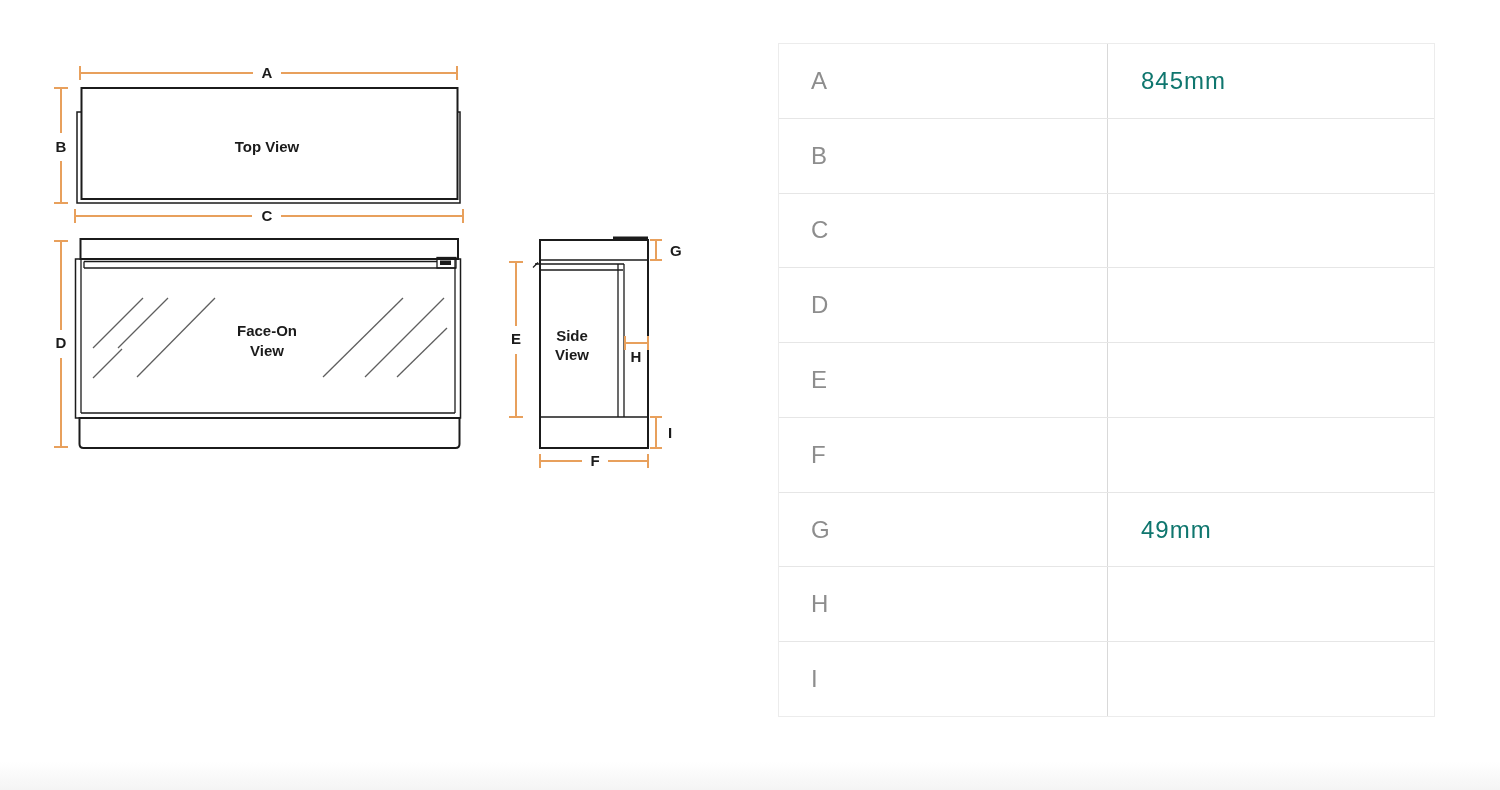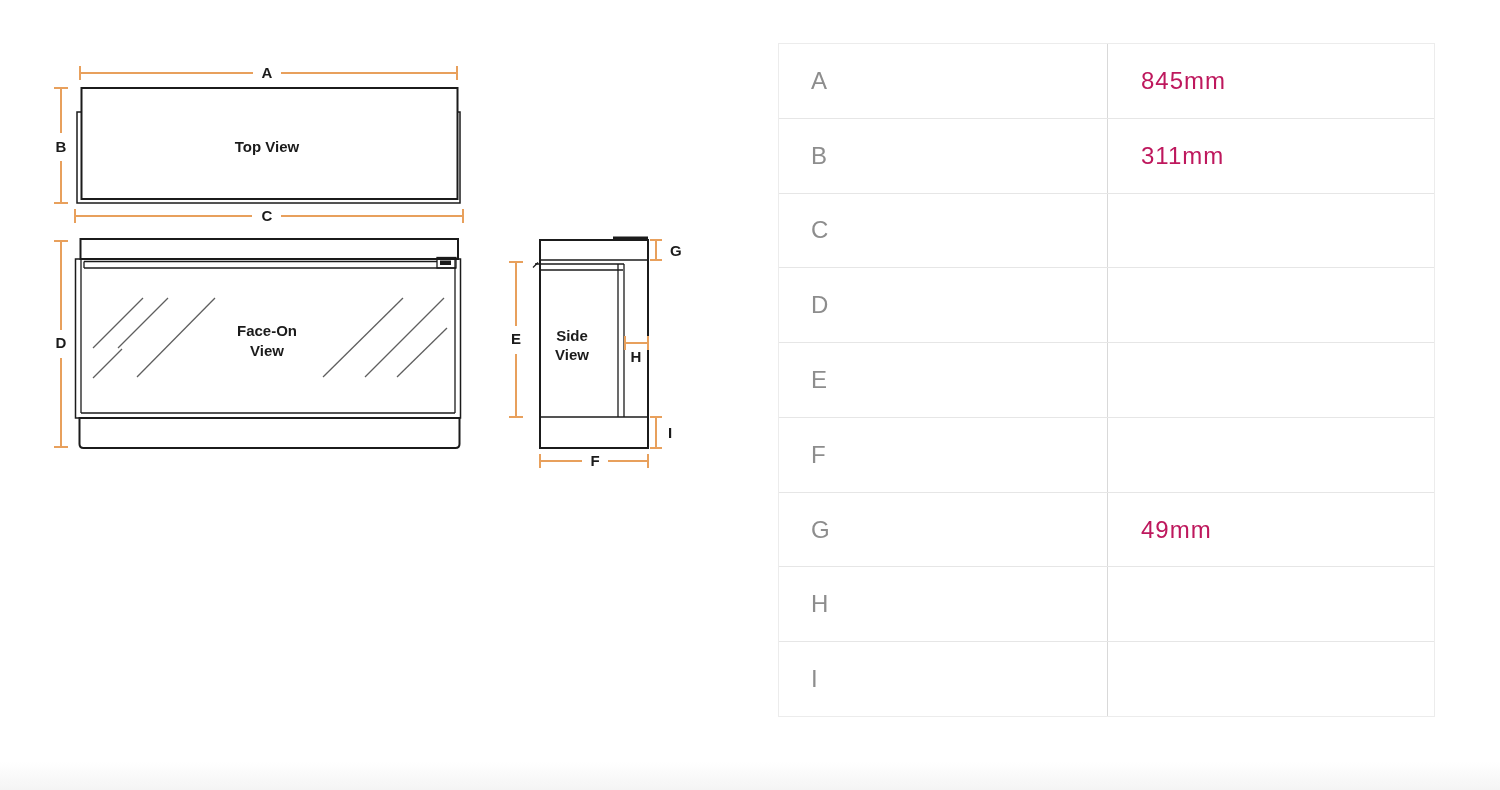--- a/index.html
+++ b/index.html
@@ -19,21 +19,21 @@
   
   .spec-table { position:absolute; left:778px; top:43px; width:657px; height:674px;
                 box-sizing:border-box; border:1px solid #ececec; background:#ffffff;
                 display:flex; flex-direction:column; }
   .spec-row { flex:1; display:flex; align-items:stretch; border-top:1px solid #e6e6e6; }
   .spec-row:first-child { border-top:none; }
   .cell-label { width:329px; box-sizing:border-box; display:flex; align-items:center;
                 padding-left:32px; border-right:1px solid #d9d9d9;
                 color:#8d8d8d; font-size:24px; letter-spacing:1px; }
   .cell-value { flex:1; display:flex; align-items:center; padding-left:33px;
-                color:#be185d; font-size:24px; letter-spacing:1px; }
+                color:#0f766e; font-size:24px; letter-spacing:1px; }
 
   .bottom-fade { position:absolute; left:0; right:0; bottom:0; height:28px;
                  background:linear-gradient(to bottom, rgba(244,244,244,0), #f4f4f4); }
 </style>
 </head>
 <body>
 
 <div class="page">
 
   <svg class="diagram-svg" width="740" height="500" viewBox="0 0 740 500">
@@ -158,21 +158,20 @@
     </g>
   </svg>
 
   <div class="spec-table">
     <div class="spec-row">
       <div class="cell-label">A</div>
       <div class="cell-value">845mm</div>
     </div>
     <div class="spec-row">
       <div class="cell-label">B</div>
-      <div class="cell-value">311mm</div>
     </div>
     <div class="spec-row">
       <div class="cell-label">C</div>
     </div>
     <div class="spec-row">
       <div class="cell-label">D</div>
     </div>
     <div class="spec-row">
       <div class="cell-label">E</div>
     </div>

